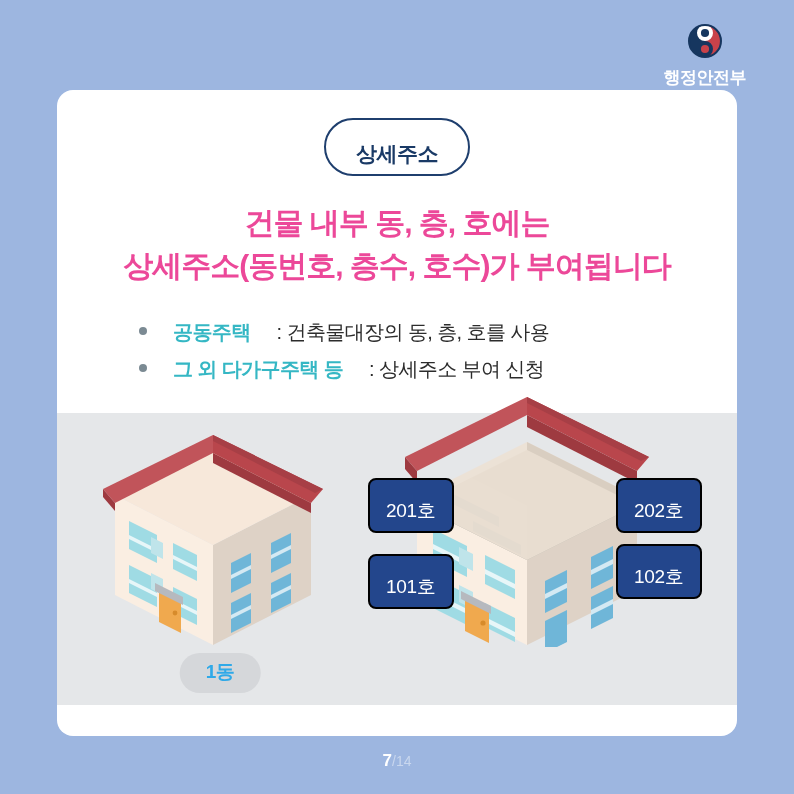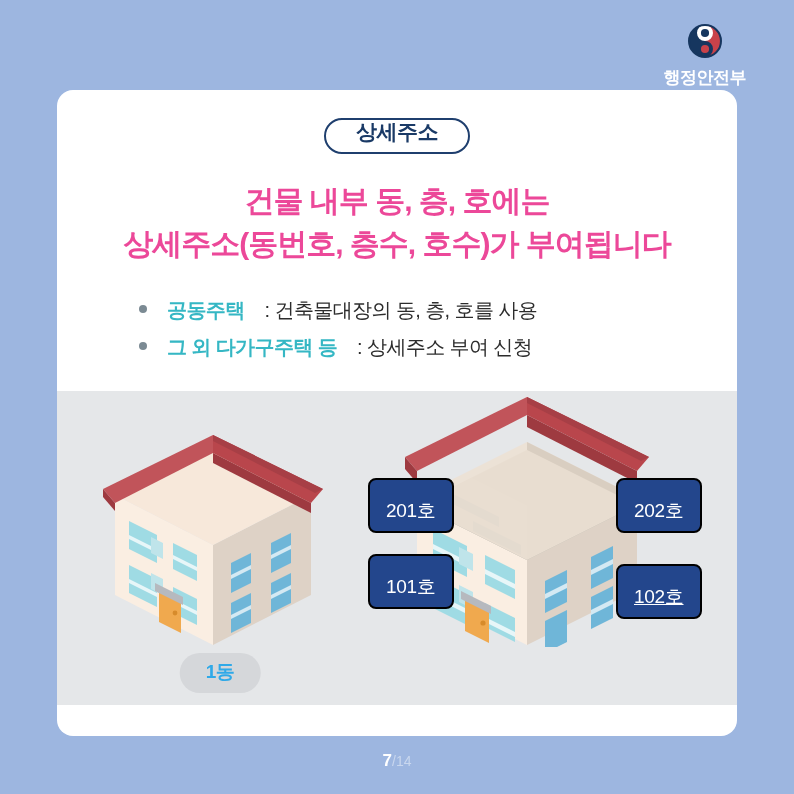--- a/index.html
+++ b/index.html
@@ -59,21 +59,21 @@
     flex: 0 0 auto;
   }
 
   .badge-row {
     display: flex;
     justify-content: center;
   }
   .pill-badge {
     border: 2px solid #1f3f6e;
     border-radius: 999px;
-    padding: 0 30px 8px;
+    padding: 22px 30px 8px;
     color: #1a3a66;
     font-size: 21px;
     font-weight: 700;
     letter-spacing: -0.5px;
     line-height: 1.15;
   }
 
   .headline {
     margin-top: 26px;
     text-align: center;
@@ -87,21 +87,21 @@
   .headline-line { display: block; }
 
   .bullets {
     margin-top: 30px;
     padding-left: 82px;
     padding-bottom: 22px;
   }
   .bullet {
     display: flex;
     align-items: baseline;
-    gap: 20px;
+    gap: 26px;
     font-size: 20px;
     line-height: 1.55;
     letter-spacing: -0.6px;
     margin-bottom: 6px;
   }
   .dot {
     width: 8px;
     height: 8px;
     border-radius: 50%;
     background: #7b8a93;
@@ -159,21 +159,21 @@
     font-size: 19px;
     font-weight: 400;
     letter-spacing: -0.3px;
     padding: 21px 16px 11px;
     white-space: nowrap;
     line-height: 1;
   }
   .tag-201 { left: 368px; top: 478px; }
   .tag-202 { left: 616px; top: 478px; }
   .tag-101 { left: 368px; top: 554px; }
-  .tag-102 { left: 616px; top: 564px; text-decoration: underline; }
+  .tag-102 { left: 616px; top: 544px; }
 
   
   .pager {
     position: absolute;
     left: 0;
     right: 0;
     top: 752px;
     text-align: center;
     line-height: 1;
   }

